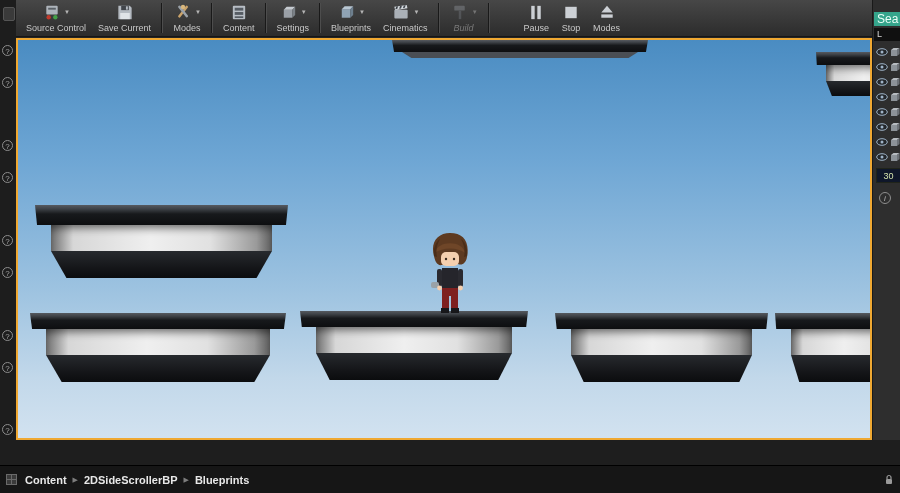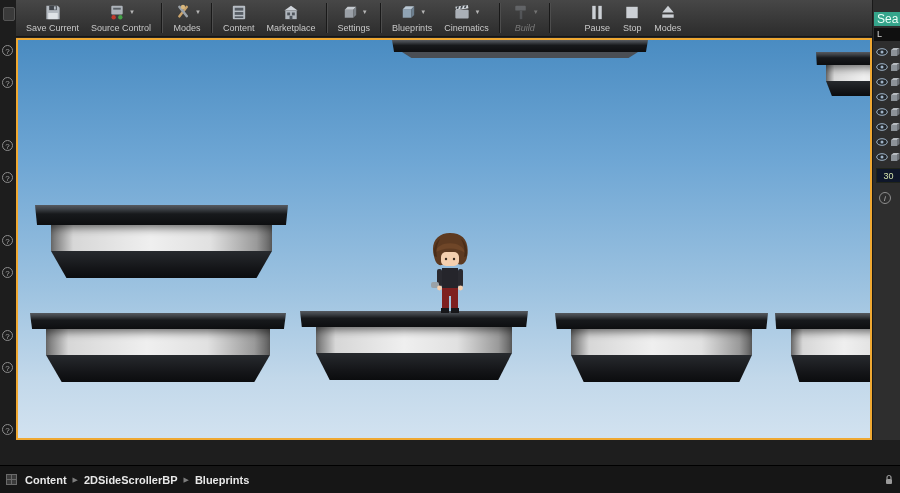--- a/index.html
+++ b/index.html
@@ -84,42 +84,42 @@
   .bar-spacer{flex:1;}
 </style>
 </head>
 <body>
 
 <div class="toolbar">
 
   <div class="tb-btn">
     <span class="ic-row">
         <svg class="tb-icon" viewBox="0 0 20 20">
+          <rect x="4" y="3" width="12" height="9" rx="1" fill="#aeb4bb"></rect>
+          <rect x="6" y="5" width="8" height="2" fill="#5a6066"></rect>
+          <circle cx="6.5" cy="15" r="2.3" fill="#c13a2c"></circle>
+          <circle cx="13.5" cy="15" r="2.3" fill="#43a047"></circle>
+        </svg>
+        <span class="caret"></span>
+      </span>
+    <span class="tb-label">Source Control</span>
+  </div>
+
+  <div class="tb-btn">
+    <span class="ic-row">
+        <svg class="tb-icon" viewBox="0 0 20 20">
           <path d="M3 3 H15 L17 5 V17 H3 Z" fill="#b4bac1"></path>
           <rect x="6" y="3" width="8" height="4.5" fill="#41454b"></rect>
           <rect x="11" y="3.5" width="2" height="3.5" fill="#b4bac1"></rect>
           <rect x="5" y="10.5" width="10" height="6.5" fill="#dfe3e7"></rect>
         </svg>
       </span>
     <span class="tb-label">Save Current</span>
   </div>
 
-  <div class="tb-btn">
-    <span class="ic-row">
-        <svg class="tb-icon" viewBox="0 0 20 20">
-          <rect x="4" y="3" width="12" height="9" rx="1" fill="#aeb4bb"></rect>
-          <rect x="6" y="5" width="8" height="2" fill="#5a6066"></rect>
-          <circle cx="6.5" cy="15" r="2.3" fill="#c13a2c"></circle>
-          <circle cx="13.5" cy="15" r="2.3" fill="#43a047"></circle>
-        </svg>
-        <span class="caret"></span>
-      </span>
-    <span class="tb-label">Source Control</span>
-  </div>
-
   <div class="tb-sep"></div>
 
   <div class="tb-btn">
     <span class="ic-row">
         <svg class="tb-icon" viewBox="0 0 20 20">
           <rect x="8.8" y="1.5" width="2.6" height="15" rx="1" fill="#caa36a" transform="rotate(38 10 9)"></rect>
           <rect x="8.8" y="1.5" width="2.6" height="15" rx="1" fill="#9aa1a8" transform="rotate(-38 10 9)"></rect>
           <circle cx="10" cy="4.2" r="2.3" fill="#d9b87e"></circle>
         </svg>
         <span class="caret"></span>
@@ -134,32 +134,20 @@
         <svg class="tb-icon" viewBox="0 0 20 20">
           <rect x="3.5" y="3" width="13" height="14" rx="1" fill="#b7bdc4"></rect>
           <rect x="5.5" y="5" width="9" height="3" fill="#565c63"></rect>
           <rect x="5.5" y="9.5" width="9" height="3" fill="#565c63"></rect>
           <rect x="5.5" y="14" width="9" height="1.8" fill="#565c63"></rect>
         </svg>
       </span>
     <span class="tb-label">Content</span>
   </div>
 
-  <div class="tb-btn">
-    <span class="ic-row">
-        <svg class="tb-icon" viewBox="0 0 20 20">
-          <path d="M3 8 10 3 17 8Z" fill="#cfd4da"></path>
-          <rect x="4" y="8" width="12" height="9" fill="#b0b6bd"></rect>
-          <rect x="6" y="10" width="3" height="3" fill="#4e545b"></rect>
-          <rect x="11" y="10" width="3" height="3" fill="#4e545b"></rect>
-          <rect x="8.5" y="13.5" width="3" height="3.5" fill="#4e545b"></rect>
-        </svg>
-      </span>
-    <span class="tb-label">Marketplace</span>
-  </div>
 
   <div class="tb-sep"></div>
 
   <div class="tb-btn">
     <span class="ic-row">
         <svg class="tb-icon" viewBox="0 0 20 20">
           <rect x="4.5" y="7" width="9" height="8.5" fill="#9aa0a7"></rect>
           <path d="M4.5 7 7.5 4 16.5 4 13.5 7Z" fill="#c6cbd1"></path>
           <path d="M13.5 7 16.5 4 16.5 12.5 13.5 15.5Z" fill="#7b8187"></path>
         </svg>

